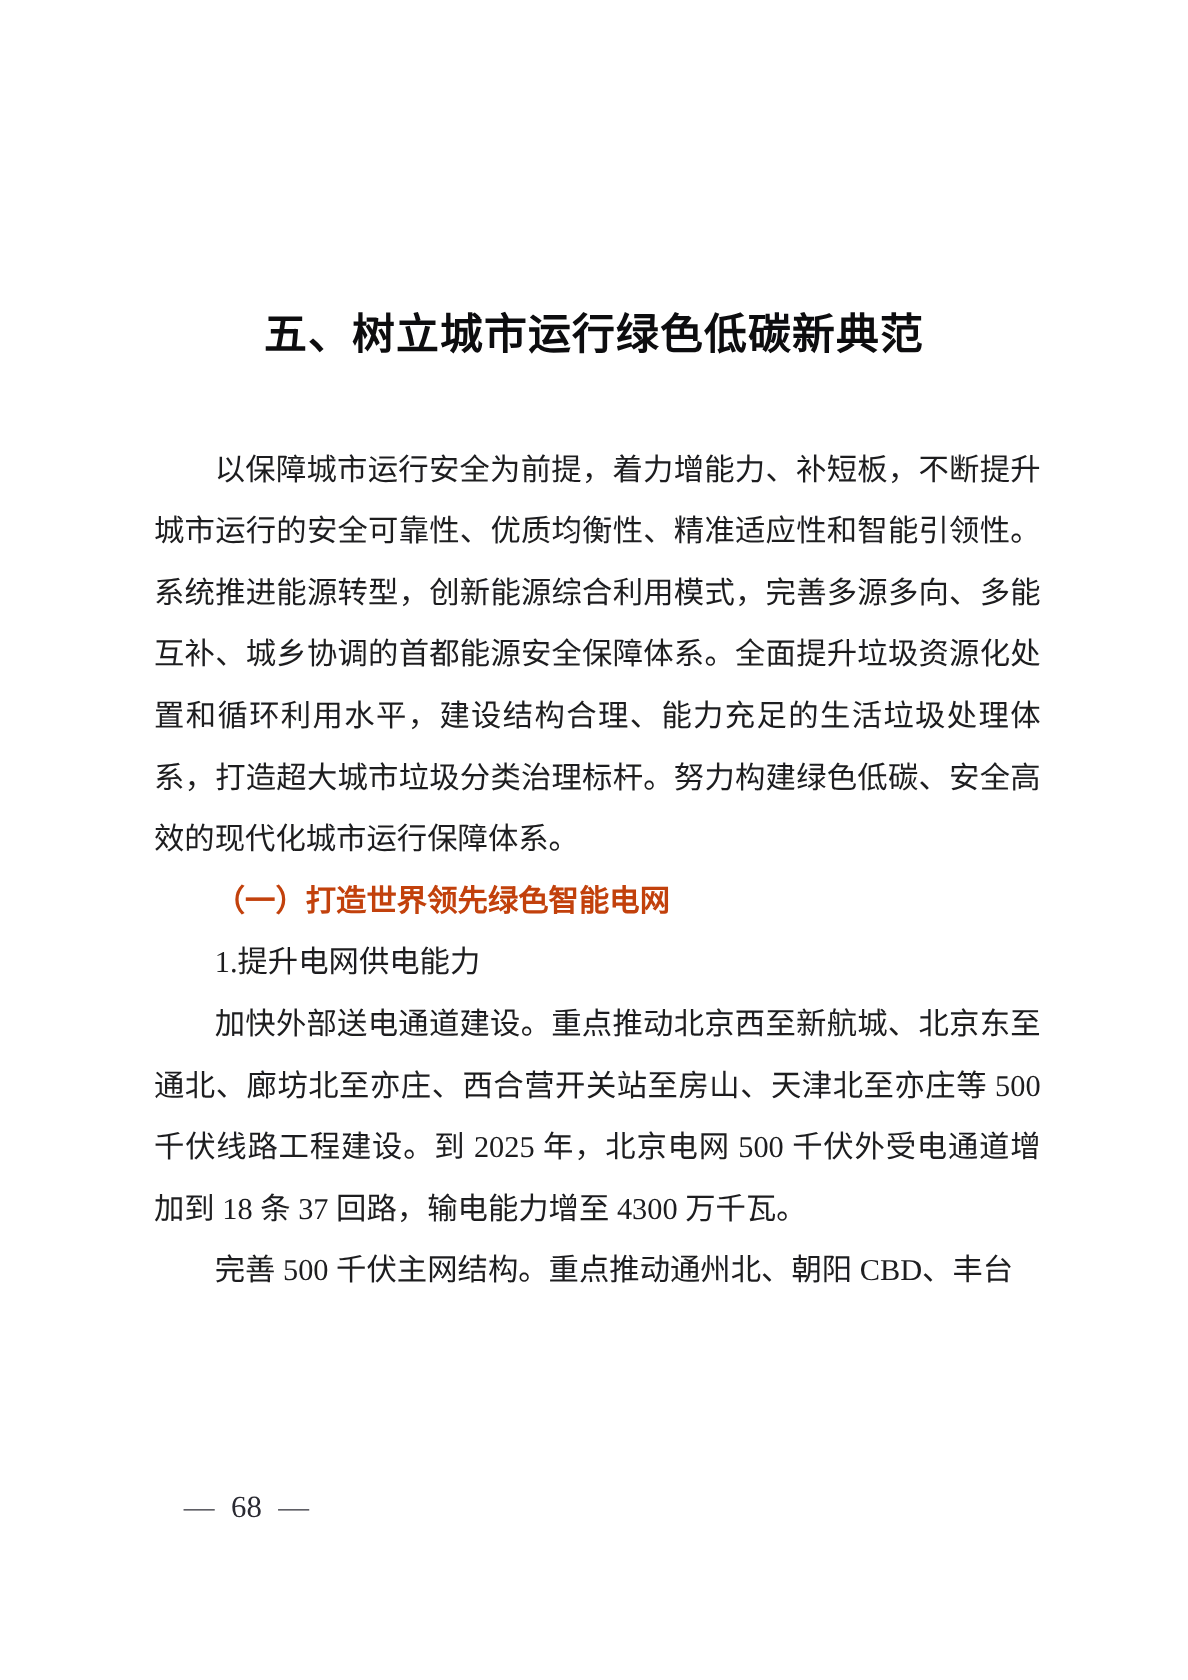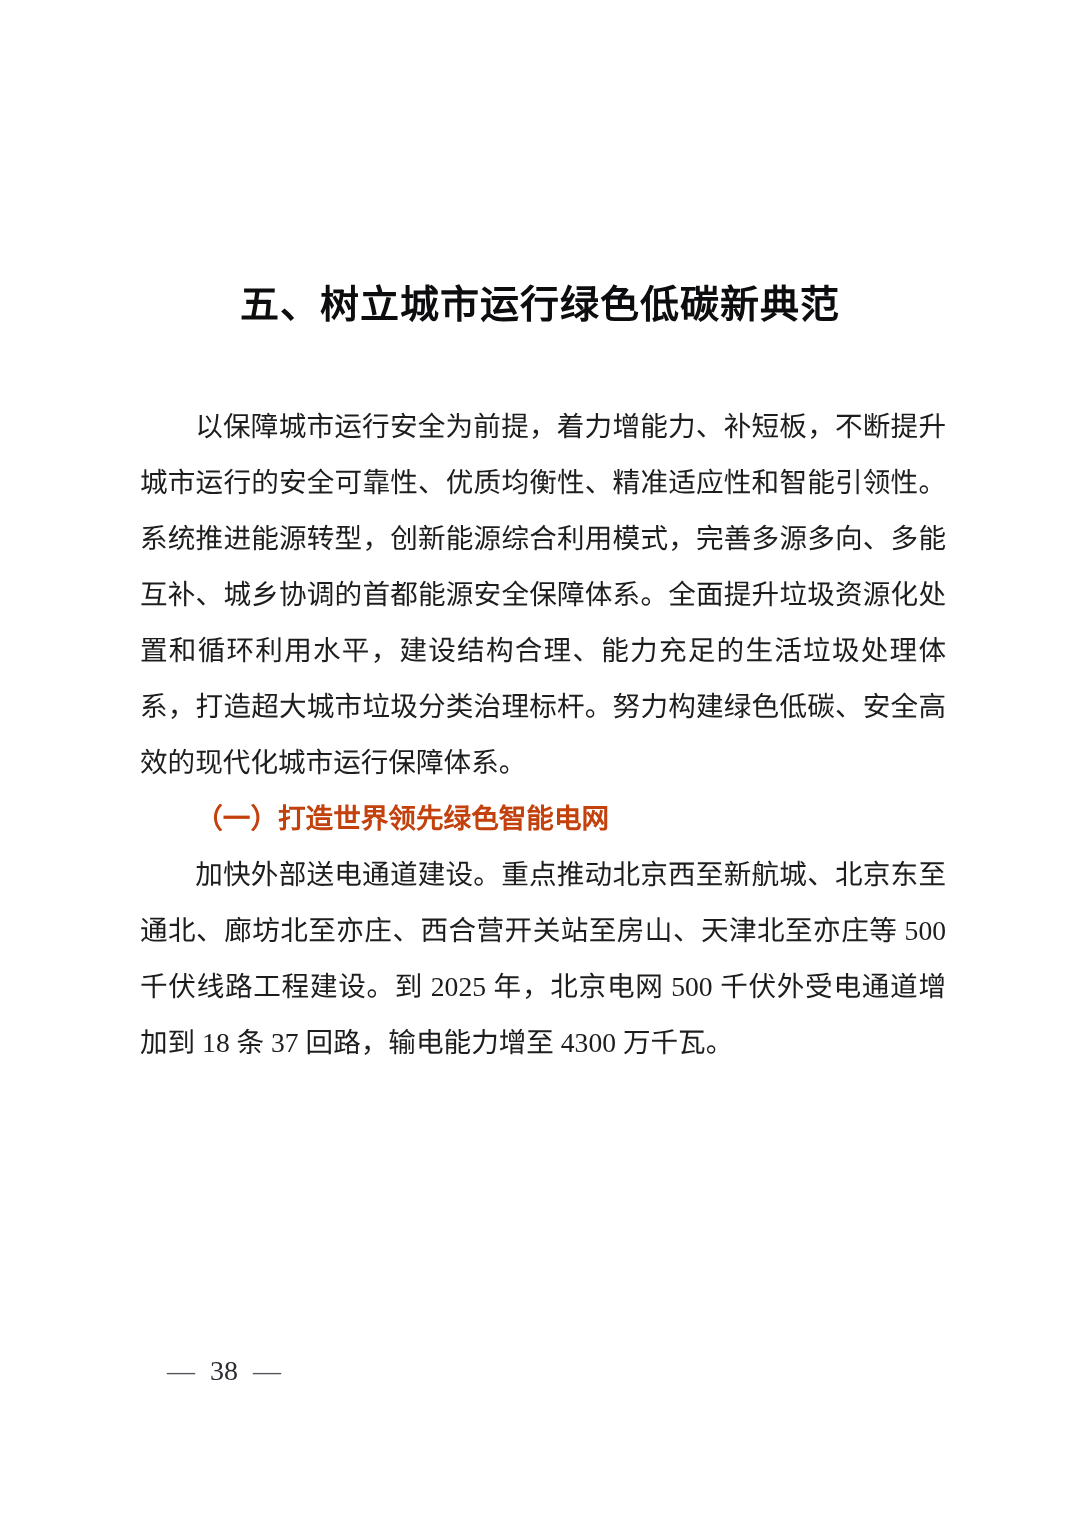--- a/index.html
+++ b/index.html
@@ -76,22 +76,24 @@
 </head>
 <body>
 
 <div class="page">
 
   <h1 class="doc-title">五、树立城市运行绿色低碳新典范</h1>
 
   <main class="doc-body" id="doc-body">
       <p class="para body">以保障城市运行安全为前提，着力增能力、补短板，不断提升城市运行的安全可靠性、优质均衡性、精准适应性和智能引领性。系统推进能源转型，创新能源综合利用模式，完善多源多向、多能互补、城乡协调的首都能源安全保障体系。全面提升垃圾资源化处置和循环利用水平，建设结构合理、能力充足的生活垃圾处理体系，打造超大城市垃圾分类治理标杆。努力构建绿色低碳、安全高效的现代化城市运行保障体系。</p>
       <p class="para subheading-bold">（一）打造世界领先绿色智能电网</p>
+      <p class="para numbered-heading">1.提升电网供电能力</p>
       <p class="para body">加快外部送电通道建设。重点推动北京西至新航城、北京东至通北、廊坊北至亦庄、西合营开关站至房山、天津北至亦庄等 500 千伏线路工程建设。到 2025 年，北京电网 500 千伏外受电通道增加到 18 条 37 回路，输电能力增至 4300 万千瓦。</p>
+      <p class="para body">完善 500 千伏主网结构。重点推动通州北、朝阳 CBD、丰台</p>
     </main>
 
   <footer class="doc-footer">
     <span class="dash">—</span>
-    <span class="pagenum">38</span>
+    <span class="pagenum">68</span>
     <span class="dash">—</span>
   </footer>
 
 </div>
 
 </body></html>

